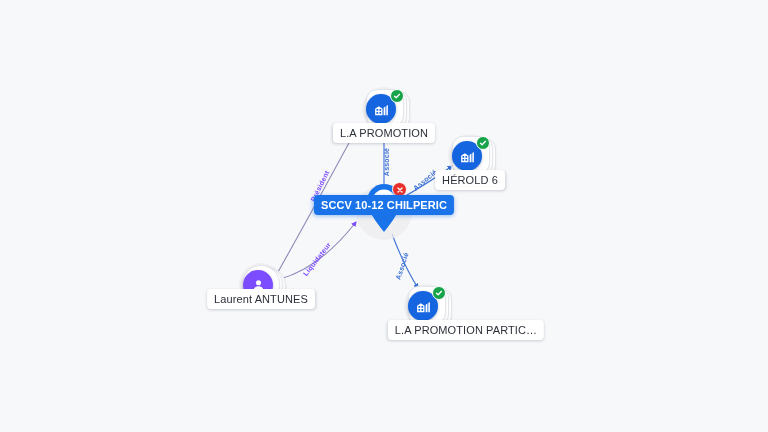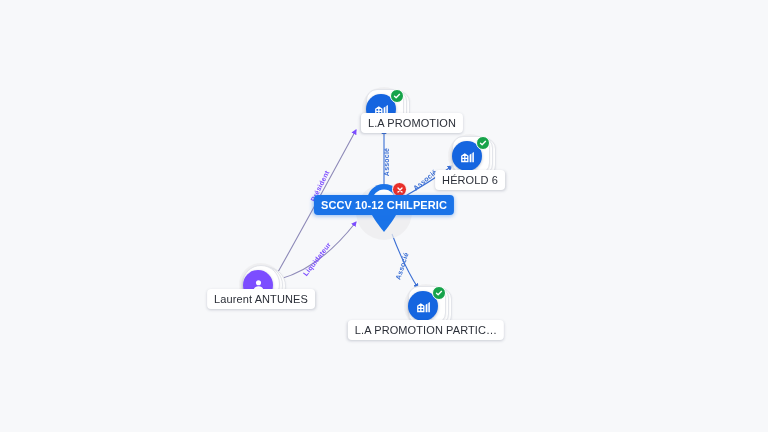--- a/index.html
+++ b/index.html
@@ -187,21 +187,21 @@
       <svg width="17" height="17" viewBox="0 0 24 24" aria-hidden="true">
         <path fill="#ffffff" d="M3 20V11l5.2-3.6L13.4 11v9H3zm1.9-1.9h2.4v-2.4H4.9v2.4zm4.2 0h2.4v-2.4H9.1v2.4zM4.9 13.8h2.4v-2.4H4.9v2.4zm4.2 0h2.4v-2.4H9.1v2.4z"></path>
         <path fill="#ffffff" d="M15 20V9.4l2.6-1.8V20H15zm3.8 0V7.1L21 5.6V20h-2.2z"></path>
       </svg>
     </div>
     <div class="badge ok" style="left:38px; top:12px;">
       <svg width="8" height="8" viewBox="0 0 24 24" aria-hidden="true">
         <path fill="none" stroke="#ffffff" stroke-width="4" stroke-linecap="round" stroke-linejoin="round" d="M4.5 12.5l5 5L19.5 7"></path>
       </svg>
     </div>
-    <div class="label" style="top:36px;margin-left:28px;">L.A PROMOTION</div>
+    <div class="label" style="top:46px;">L.A PROMOTION</div>
   </div>
 
   <div class="node" style="left:470px; top:156px; width:64px; height:64px;">
     <div class="halo small"></div>
     <div class="stack l1"></div>
     <div class="stack l2"></div>
     <div class="stack l3"></div>
     <div class="disc company">
       <svg width="17" height="17" viewBox="0 0 24 24" aria-hidden="true">
         <path fill="#ffffff" d="M3 20V11l5.2-3.6L13.4 11v9H3zm1.9-1.9h2.4v-2.4H4.9v2.4zm4.2 0h2.4v-2.4H9.1v2.4zM4.9 13.8h2.4v-2.4H4.9v2.4zm4.2 0h2.4v-2.4H9.1v2.4z"></path>
@@ -247,21 +247,21 @@
       <svg width="17" height="17" viewBox="0 0 24 24" aria-hidden="true">
         <path fill="#ffffff" d="M3 20V11l5.2-3.6L13.4 11v9H3zm1.9-1.9h2.4v-2.4H4.9v2.4zm4.2 0h2.4v-2.4H9.1v2.4zM4.9 13.8h2.4v-2.4H4.9v2.4zm4.2 0h2.4v-2.4H9.1v2.4z"></path>
         <path fill="#ffffff" d="M15 20V9.4l2.6-1.8V20H15zm3.8 0V7.1L21 5.6V20h-2.2z"></path>
       </svg>
     </div>
     <div class="badge ok" style="left:38px; top:12px;">
       <svg width="8" height="8" viewBox="0 0 24 24" aria-hidden="true">
         <path fill="none" stroke="#ffffff" stroke-width="4" stroke-linecap="round" stroke-linejoin="round" d="M4.5 12.5l5 5L19.5 7"></path>
       </svg>
     </div>
-    <div class="label" style="top:46px;">L.A PROMOTION PARTIC…</div>
+    <div class="label" style="top:46px;margin-left:40px;">L.A PROMOTION PARTIC…</div>
   </div>
 
   <div class="node" style="left:261px; top:285px; width:64px; height:64px;">
     <div class="halo small"></div>
     <div class="stack p1"></div>
     <div class="stack p2"></div>
     <div class="stack p3"></div>
     <div class="disc person">
       <svg width="17" height="17" viewBox="0 0 24 24" aria-hidden="true">
         <circle cx="12" cy="8.2" r="3.6" fill="#ffffff"></circle>

